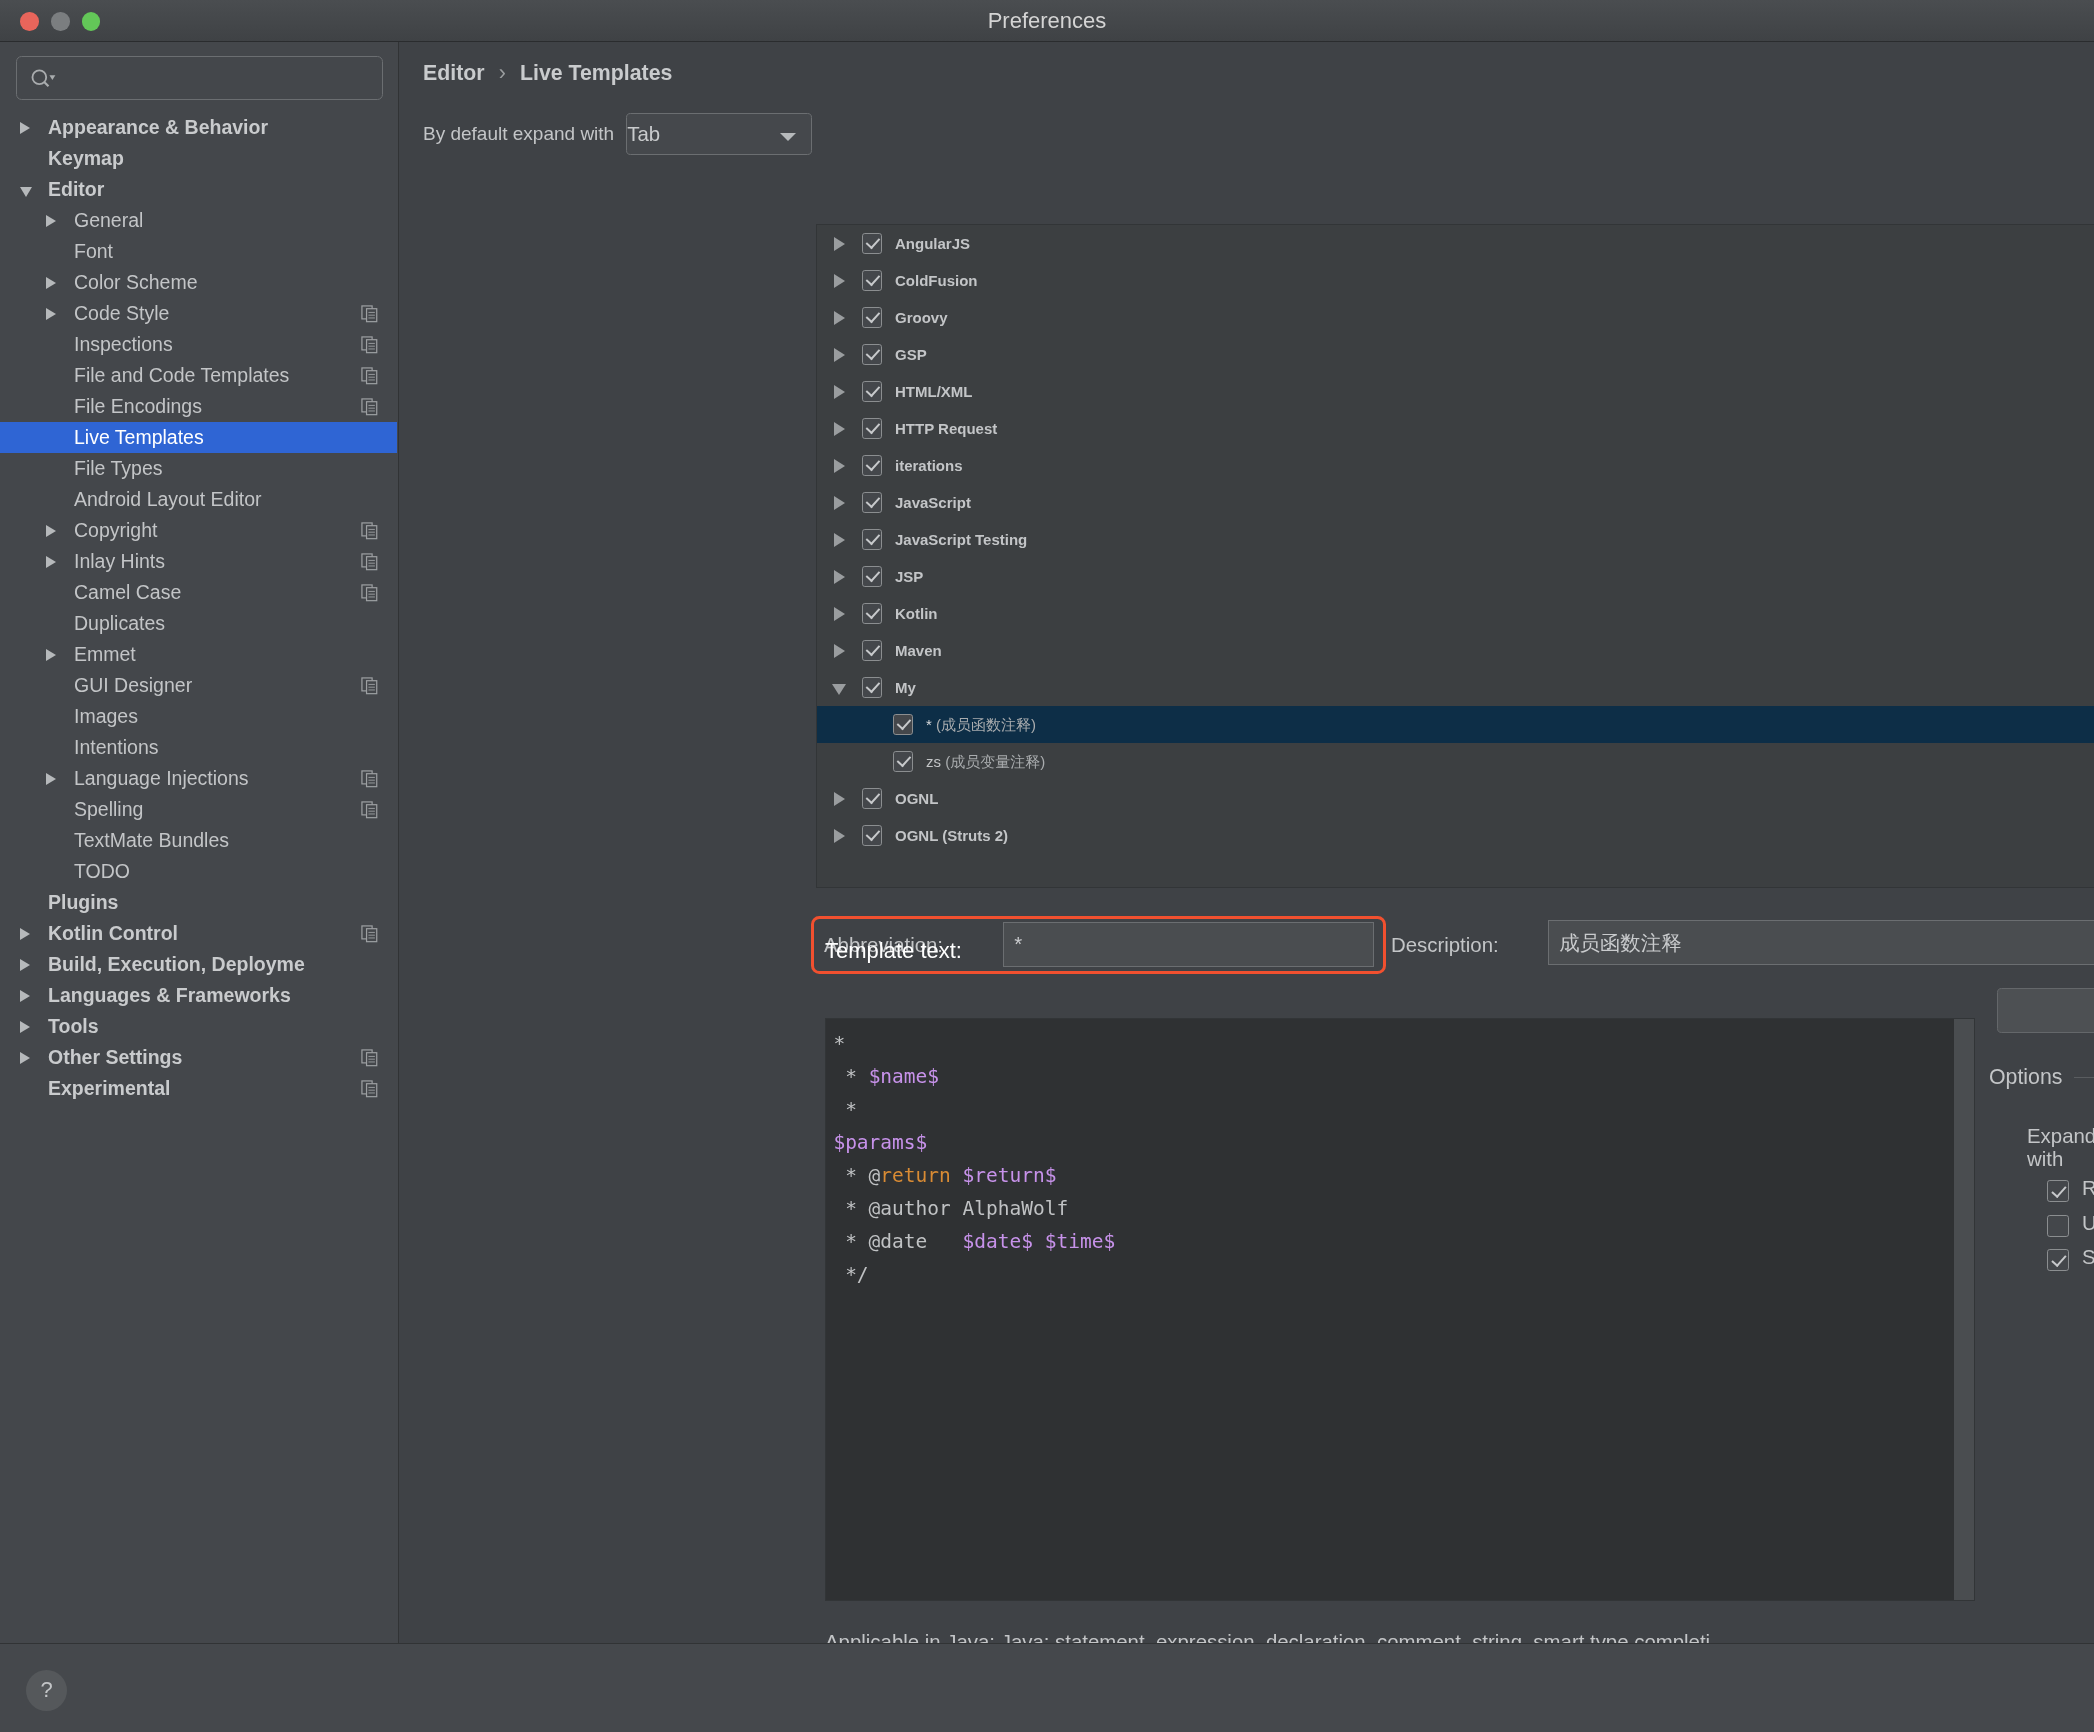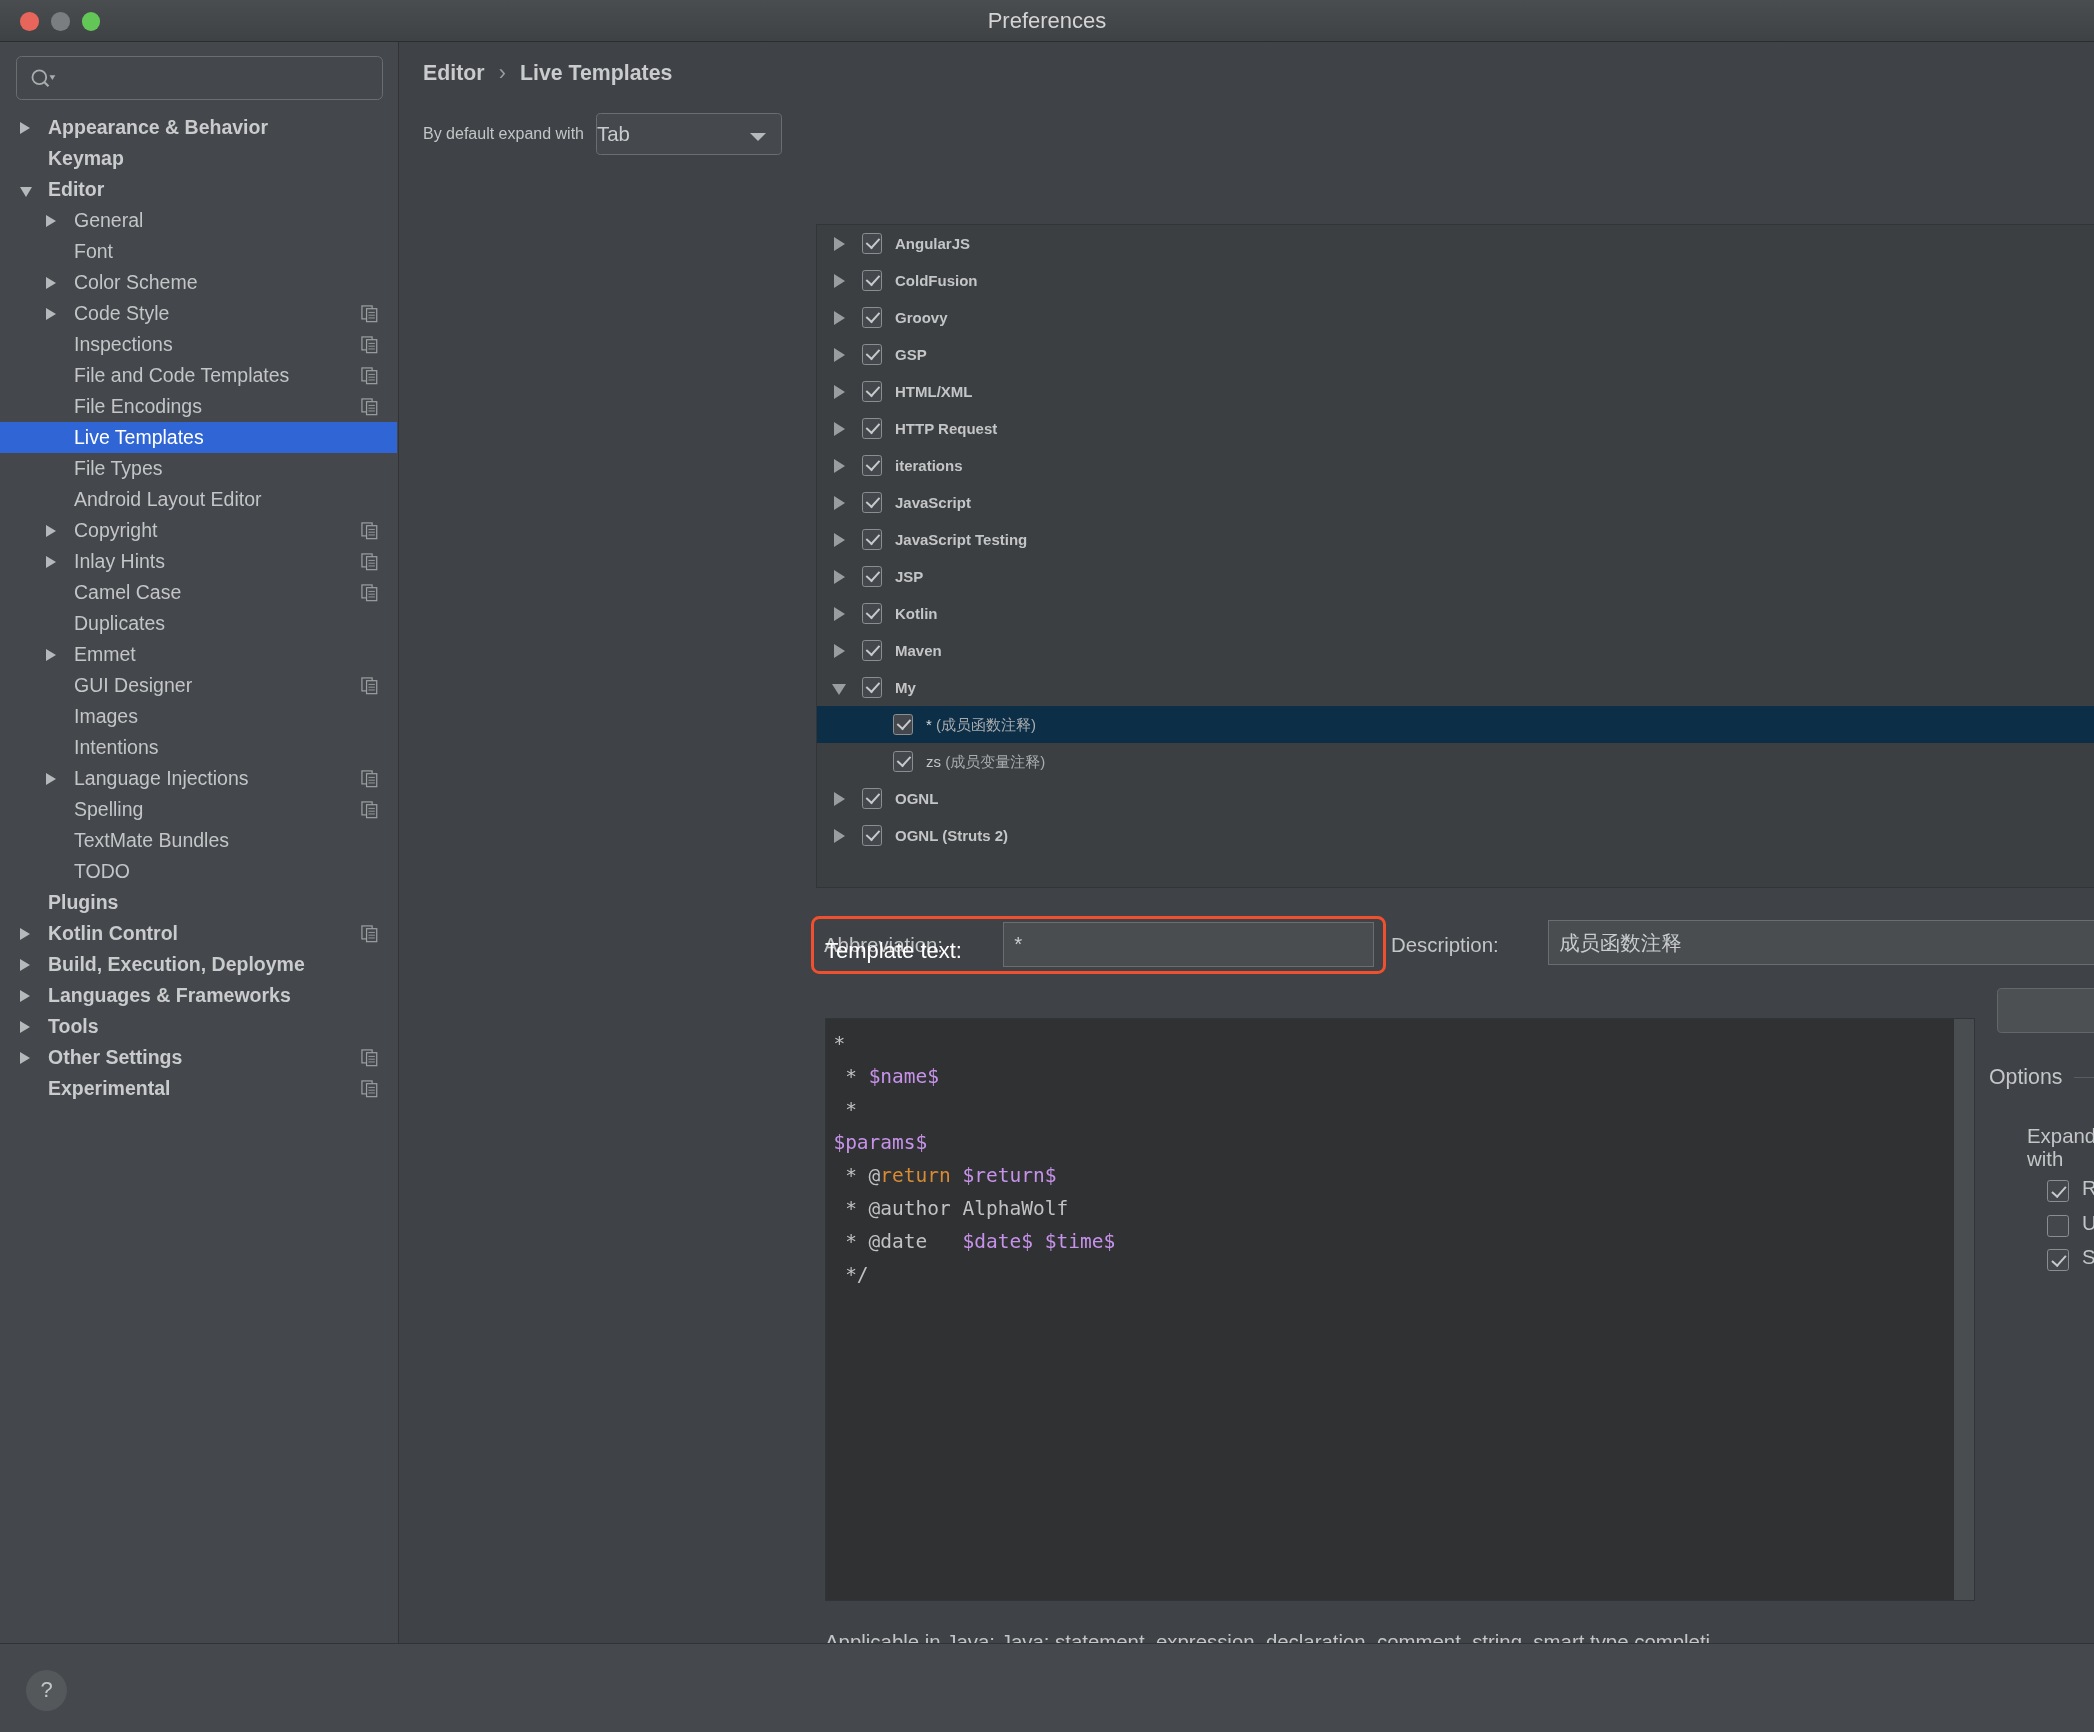--- a/index.html
+++ b/index.html
@@ -155,21 +155,21 @@
     margin: 0 8.3px;
   }
   .expand-row {
     position: absolute;
     left: 23px; top: 71px;
     display: flex;
     align-items: center;
   }
   .expand-row .lab {
     color: #c3c5c7;
-    font-size: 16px;
+    font-size: 19px;
     margin-right: 12px;
   }
   .combo {
     position: relative;
     height: 42px;
     box-sizing: border-box;
     border: 0.9px solid #6b6e71;
     border-radius: 4.6px;
     background: #45484c;
     color: #c9cbcd;

